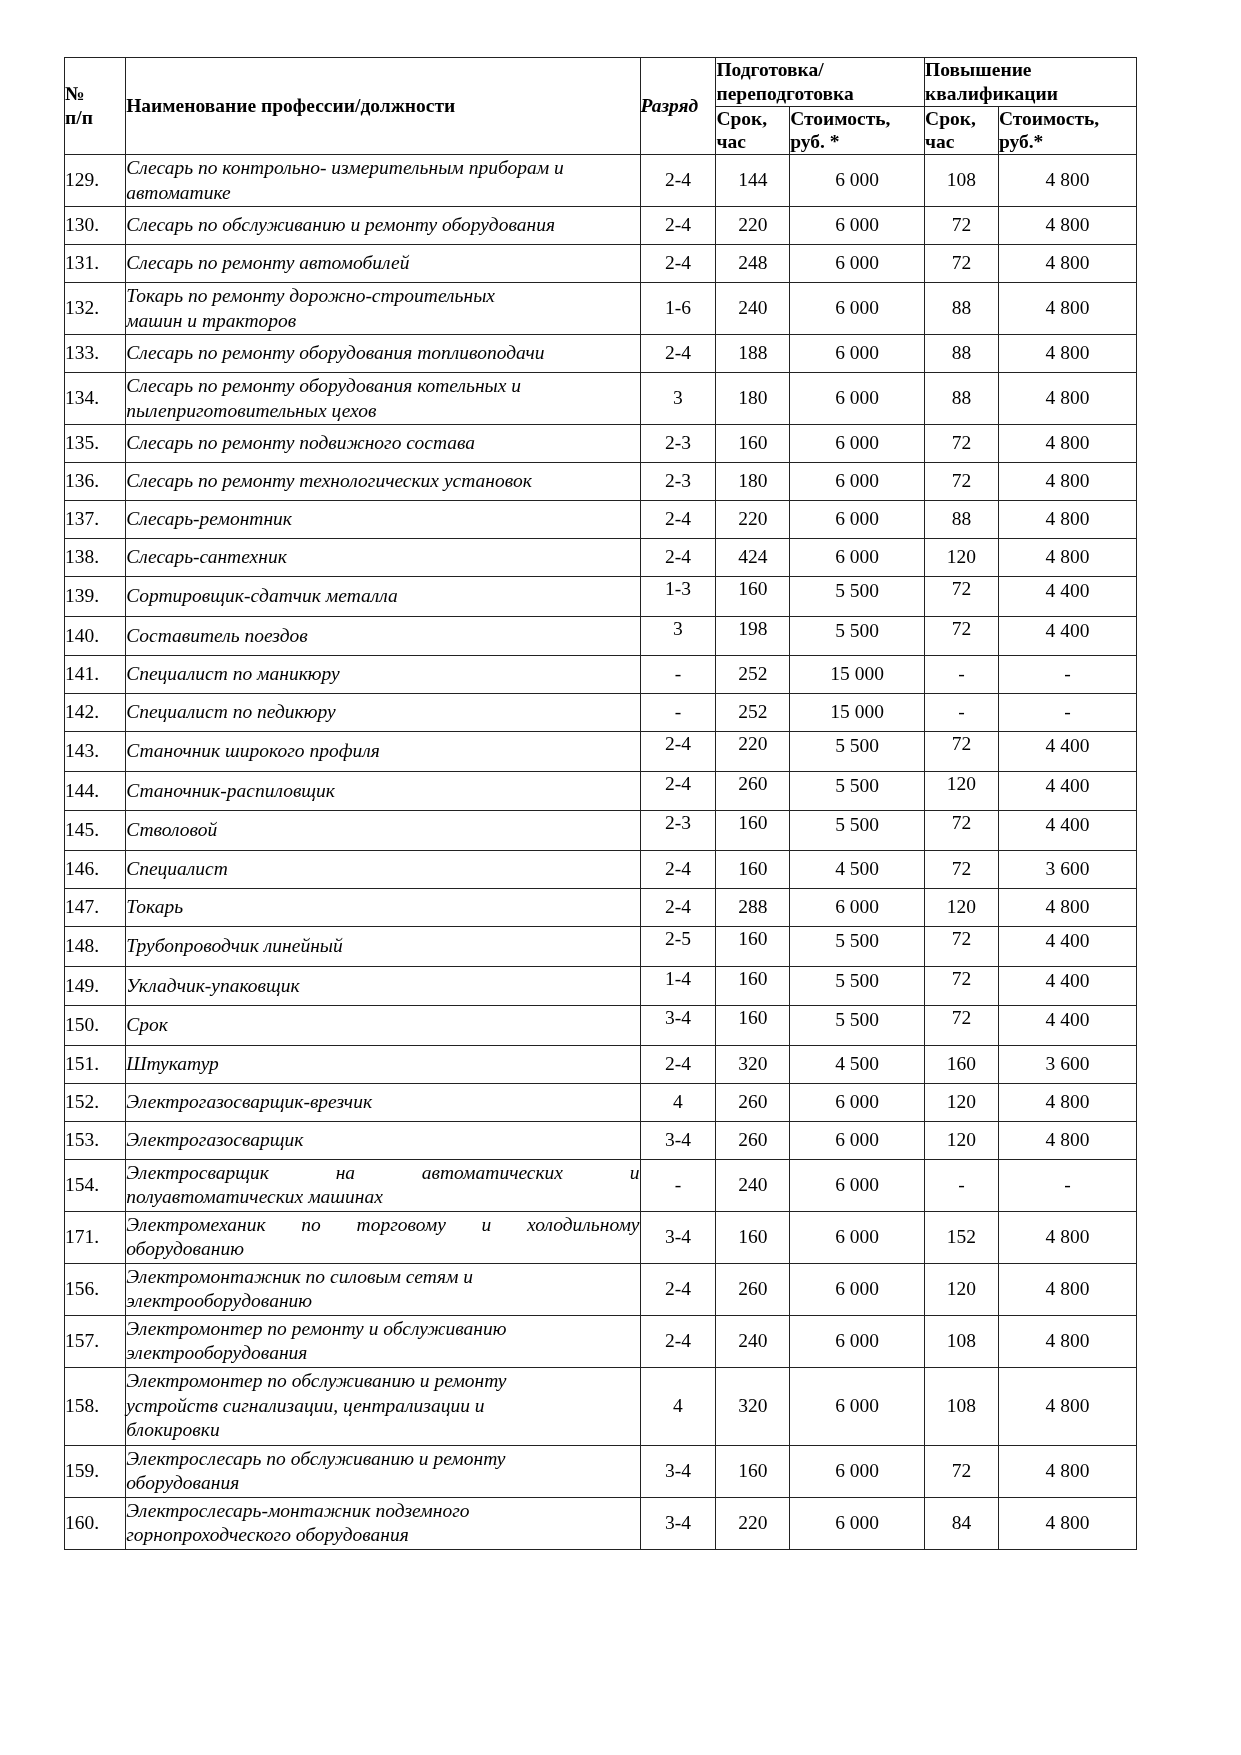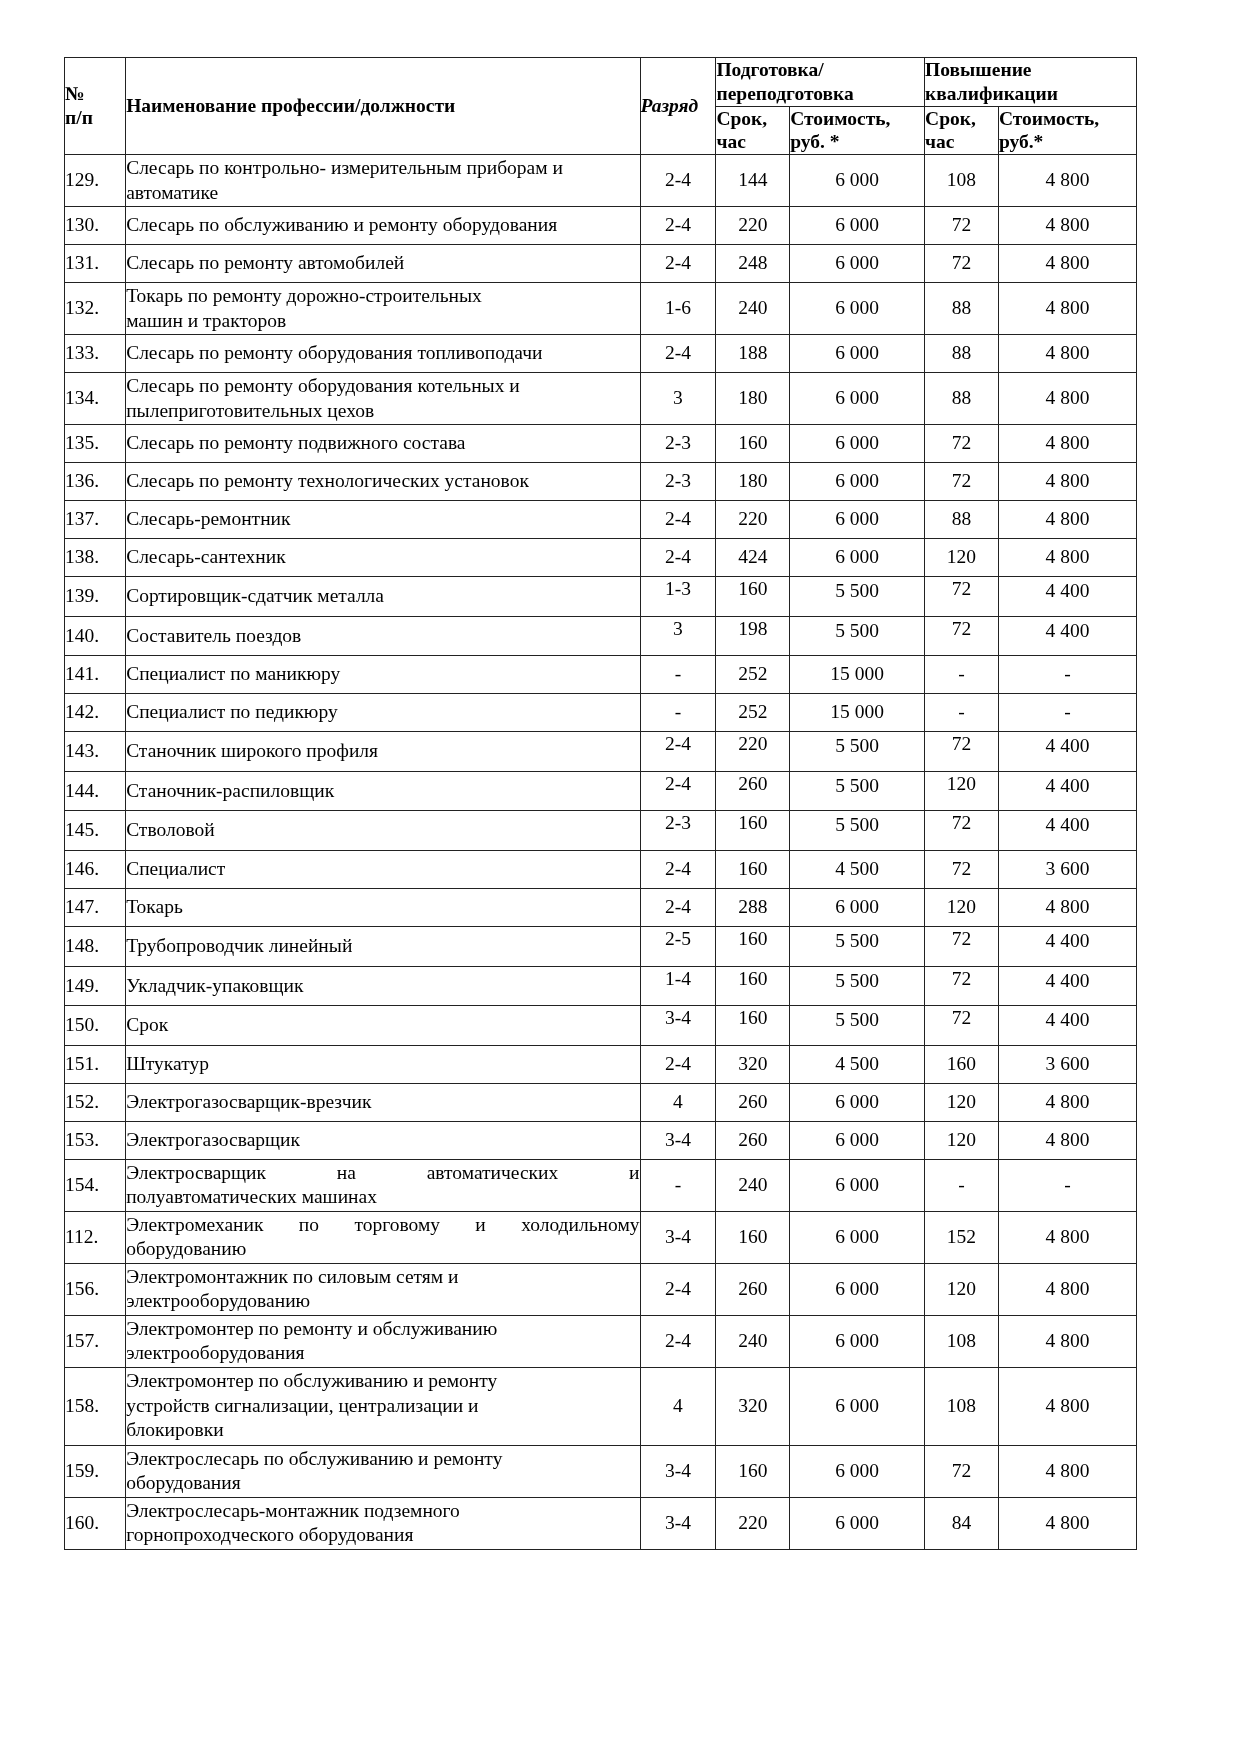--- a/index.html
+++ b/index.html
@@ -60,20 +60,21 @@
 
   td.c-num {
     text-align: left;
     padding-right: 7px;
     white-space: nowrap;
   }
   td.c-name {
     text-align: left;
     padding-left: 9px;
     padding-right: 7px;
+    font-style: italic;
   }
   td.c-name.justify {
     text-align: justify;
     text-align-last: left;
   }
   td.c-name .ln { display: block; }
   td.c-name .ln.jl {
     text-align: justify;
     text-align-last: justify;
   }
@@ -429,21 +430,21 @@
             <span class="ln jl">Электросварщик на автоматических и</span>
             <span class="ln">полуавтоматических машинах</span>
           </td>
           <td class="c-val">-</td>
           <td class="c-val">240</td>
           <td class="c-val">6 000</td>
           <td class="c-val">-</td>
           <td class="c-val">-</td>
         </tr>
         <tr class="tall2">
-          <td class="c-num">112.</td>
+          <td class="c-num">171.</td>
           <td class="c-name justify">
             <span class="ln jl">Электромеханик по торговому и холодильному</span>
             <span class="ln">оборудованию</span>
           </td>
           <td class="c-val">3-4</td>
           <td class="c-val">160</td>
           <td class="c-val">6 000</td>
           <td class="c-val">152</td>
           <td class="c-val">4 800</td>
         </tr>

